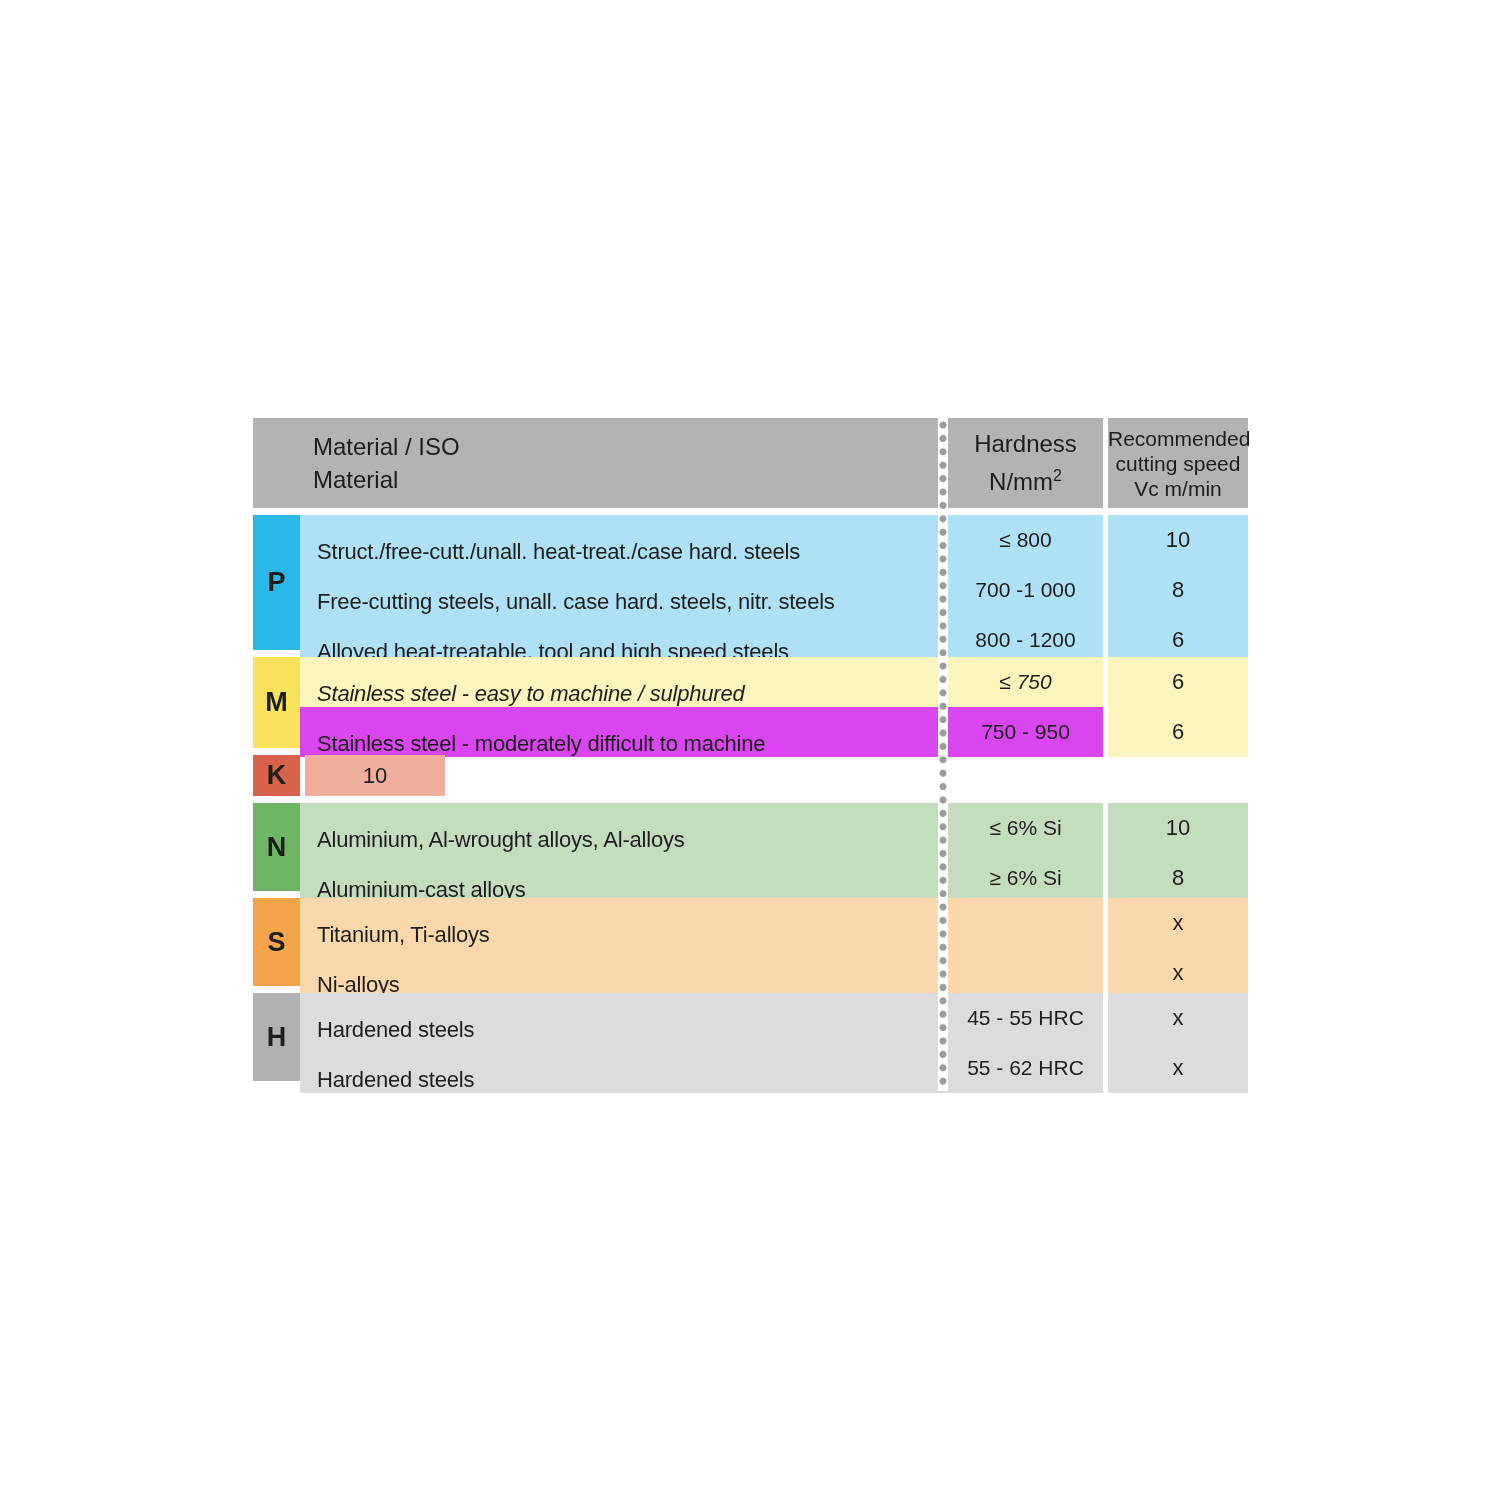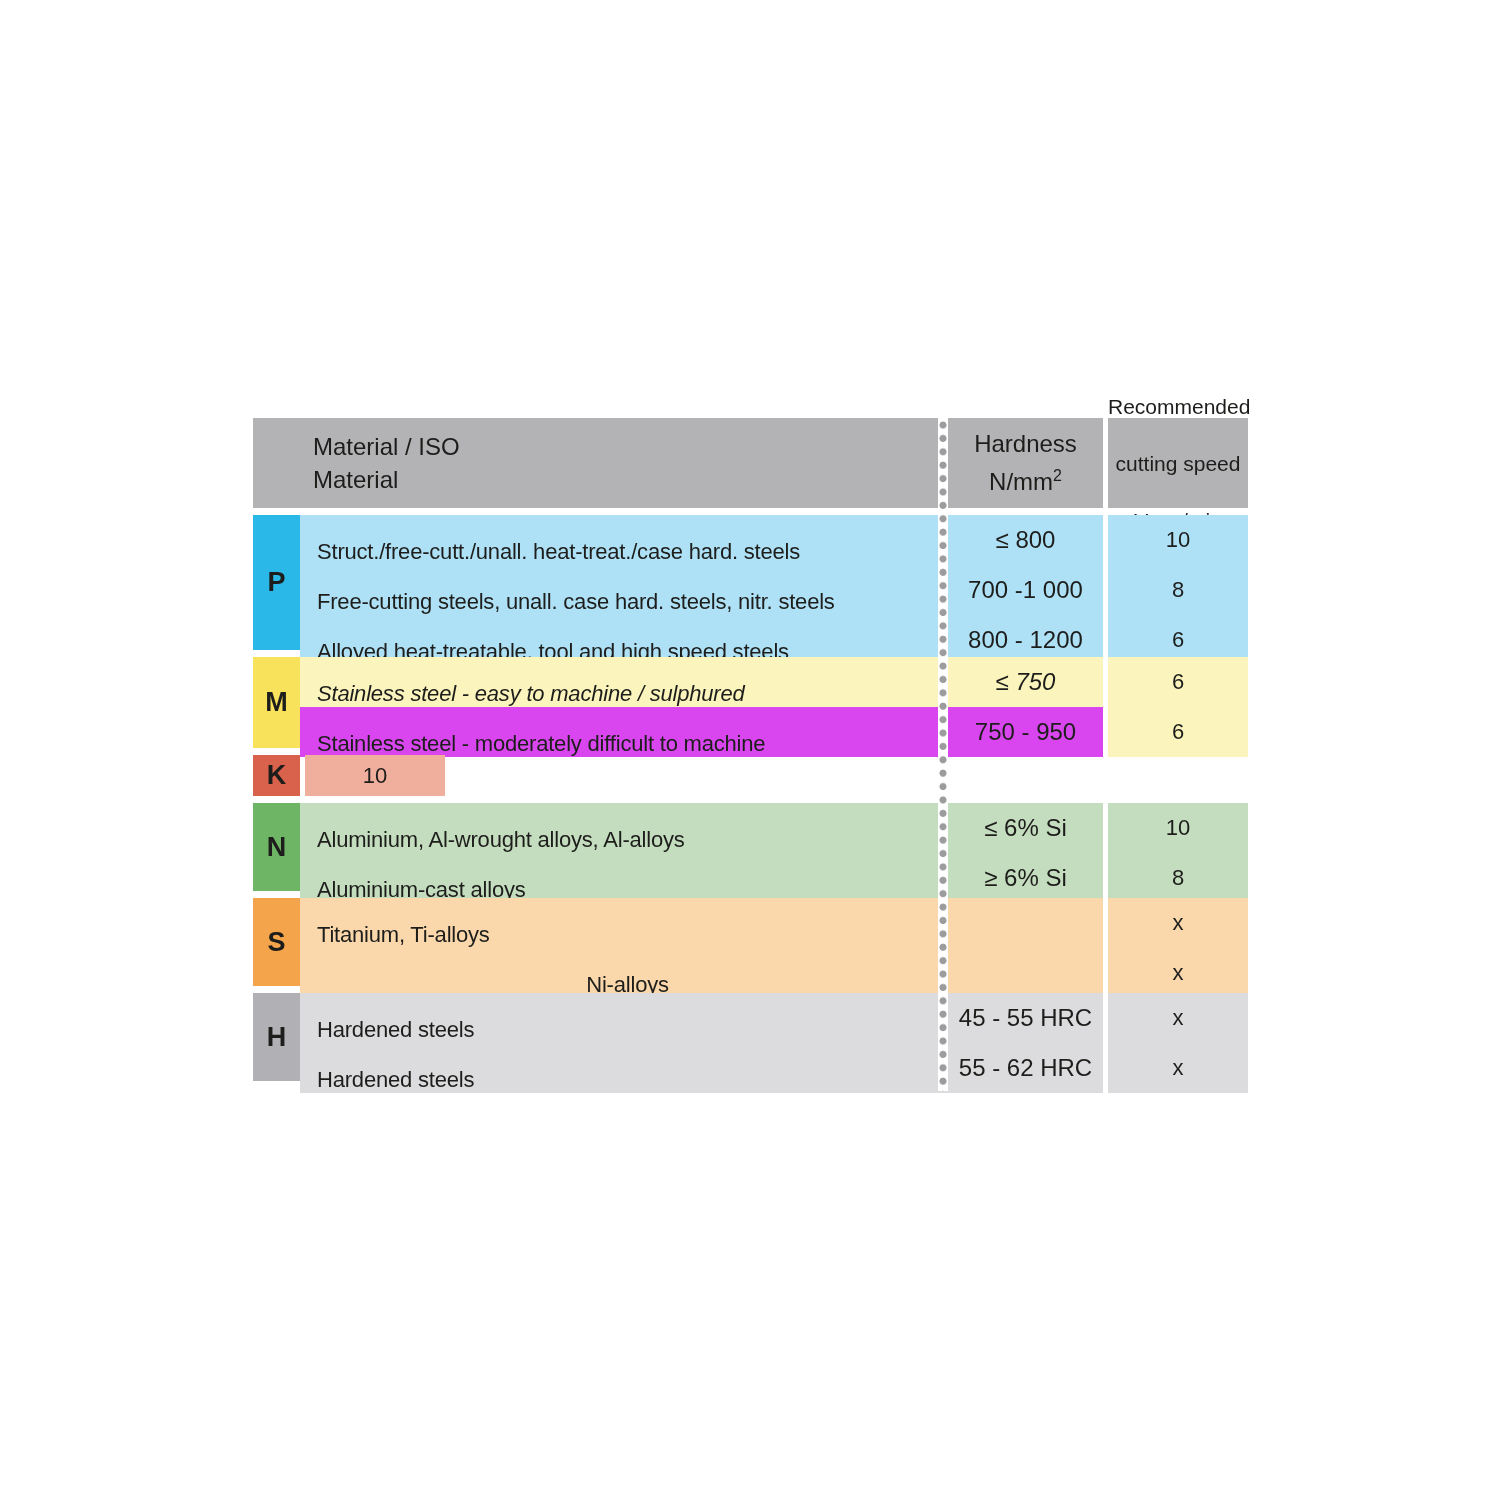--- a/index.html
+++ b/index.html
@@ -22,21 +22,21 @@
   .group{display:flex;margin-top:7px;}
   .g-p{height:135px;} .g-m{height:91px;} .g-k{height:41px;}
   .g-n{height:88px;} .g-s{height:88px;} .g-h{height:88px;}
   .glabel{width:47px;flex:0 0 47px;display:flex;align-items:center;justify-content:center;
           font-weight:bold;font-size:27px;}
   .grows{flex:1;display:flex;flex-direction:column;}
   .grow{flex:1;display:flex;}
   .row-main{flex:1;display:flex;align-items:center;}
   .mat{flex:1;padding-left:17px;font-size:22px;letter-spacing:-0.2px;white-space:nowrap;margin-top:24px;}
   .hard{width:165px;flex:0 0 165px;padding-left:10px;box-sizing:border-box;
-        text-align:center;font-size:24px;}
+        text-align:center;font-size:21px;}
   .spd{width:140px;flex:0 0 140px;display:flex;align-items:center;justify-content:center;
        font-size:22px;}
 
   
   .dots{position:absolute;left:685px;top:0;width:10px;height:673px;
         background-color:#ffffff;
         background-image:radial-gradient(circle at 5px 7px,#9c9c9e 3.2px,rgba(255,255,255,0) 3.9px);
         background-size:10px 13.4px;background-repeat:repeat-y;}
 </style>
 </head>
@@ -50,21 +50,21 @@
         <div class="th-material">
           <div>Material / ISO</div>
           <div>Material</div>
         </div>
         <div class="th-hardness">
           <div>Hardness</div>
           <div><span>N/mm</span><sup>2</sup></div>
         </div>
       </div>
       <div class="col-gap"></div>
-      <div class="th-speed" style="background-color: rgb(179, 179, 181); gap: 32px;">
+      <div class="th-speed" style="background-color: rgb(179, 179, 181);">
         <div>Recommended</div>
         <div>cutting speed</div>
         <div>Vc m/min</div>
       </div>
     </div>
 
     <div class="group g-p">
       <div class="glabel" style="background-color: rgb(41, 184, 232);">P</div>
       <div class="grows">
         <div class="grow">
@@ -153,21 +153,21 @@
       <div class="grows">
         <div class="grow">
           <div class="row-main" style="background-color: rgb(250, 216, 171);">
             <div class="mat">Titanium, Ti-alloys</div>
             <div class="hard"></div>
           </div>
           <div class="col-gap"></div>
           <div class="spd" style="background-color: rgb(250, 216, 171);">x</div>
         </div>
         <div class="grow">
-          <div class="row-main" style="background-color: rgb(250, 216, 171); text-align: center;">
+          <div class="row-main" style="background-color: rgb(250, 216, 171);">
             <div class="mat">Ni-alloys</div>
             <div class="hard"></div>
           </div>
           <div class="col-gap"></div>
           <div class="spd" style="background-color: rgb(250, 216, 171);">x</div>
         </div>
       </div>
     </div>
 
     <div class="group g-h">

